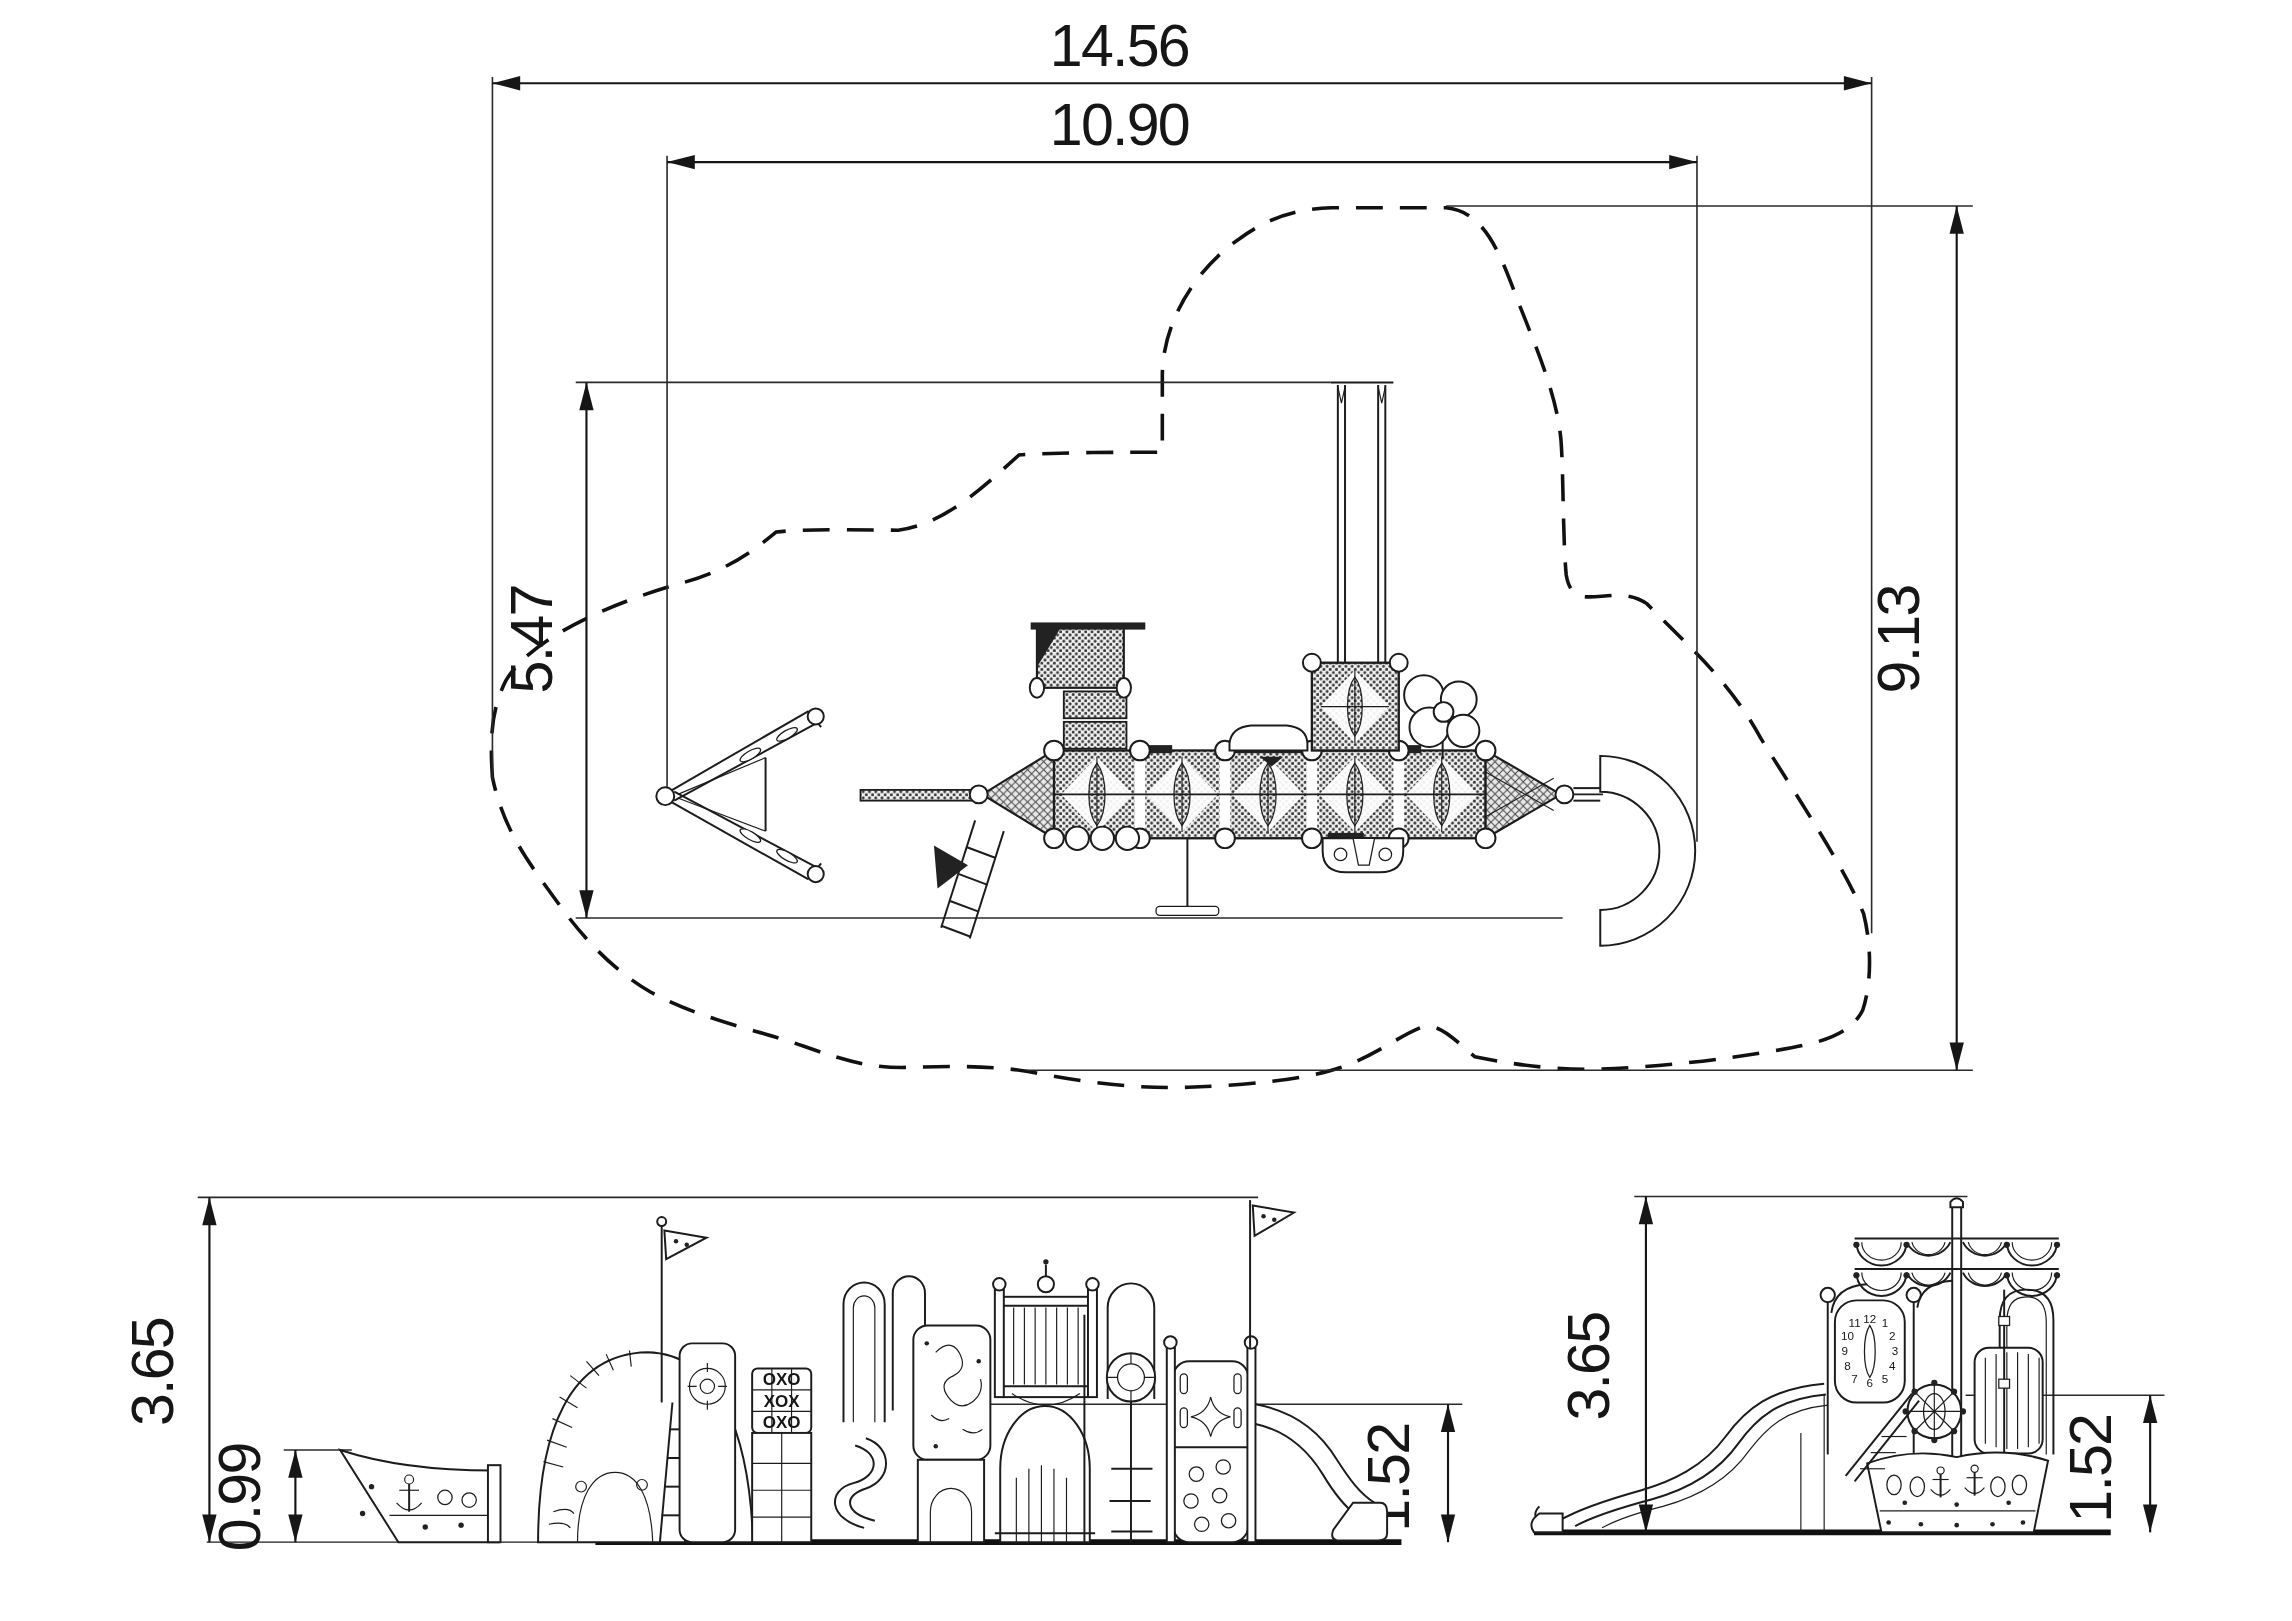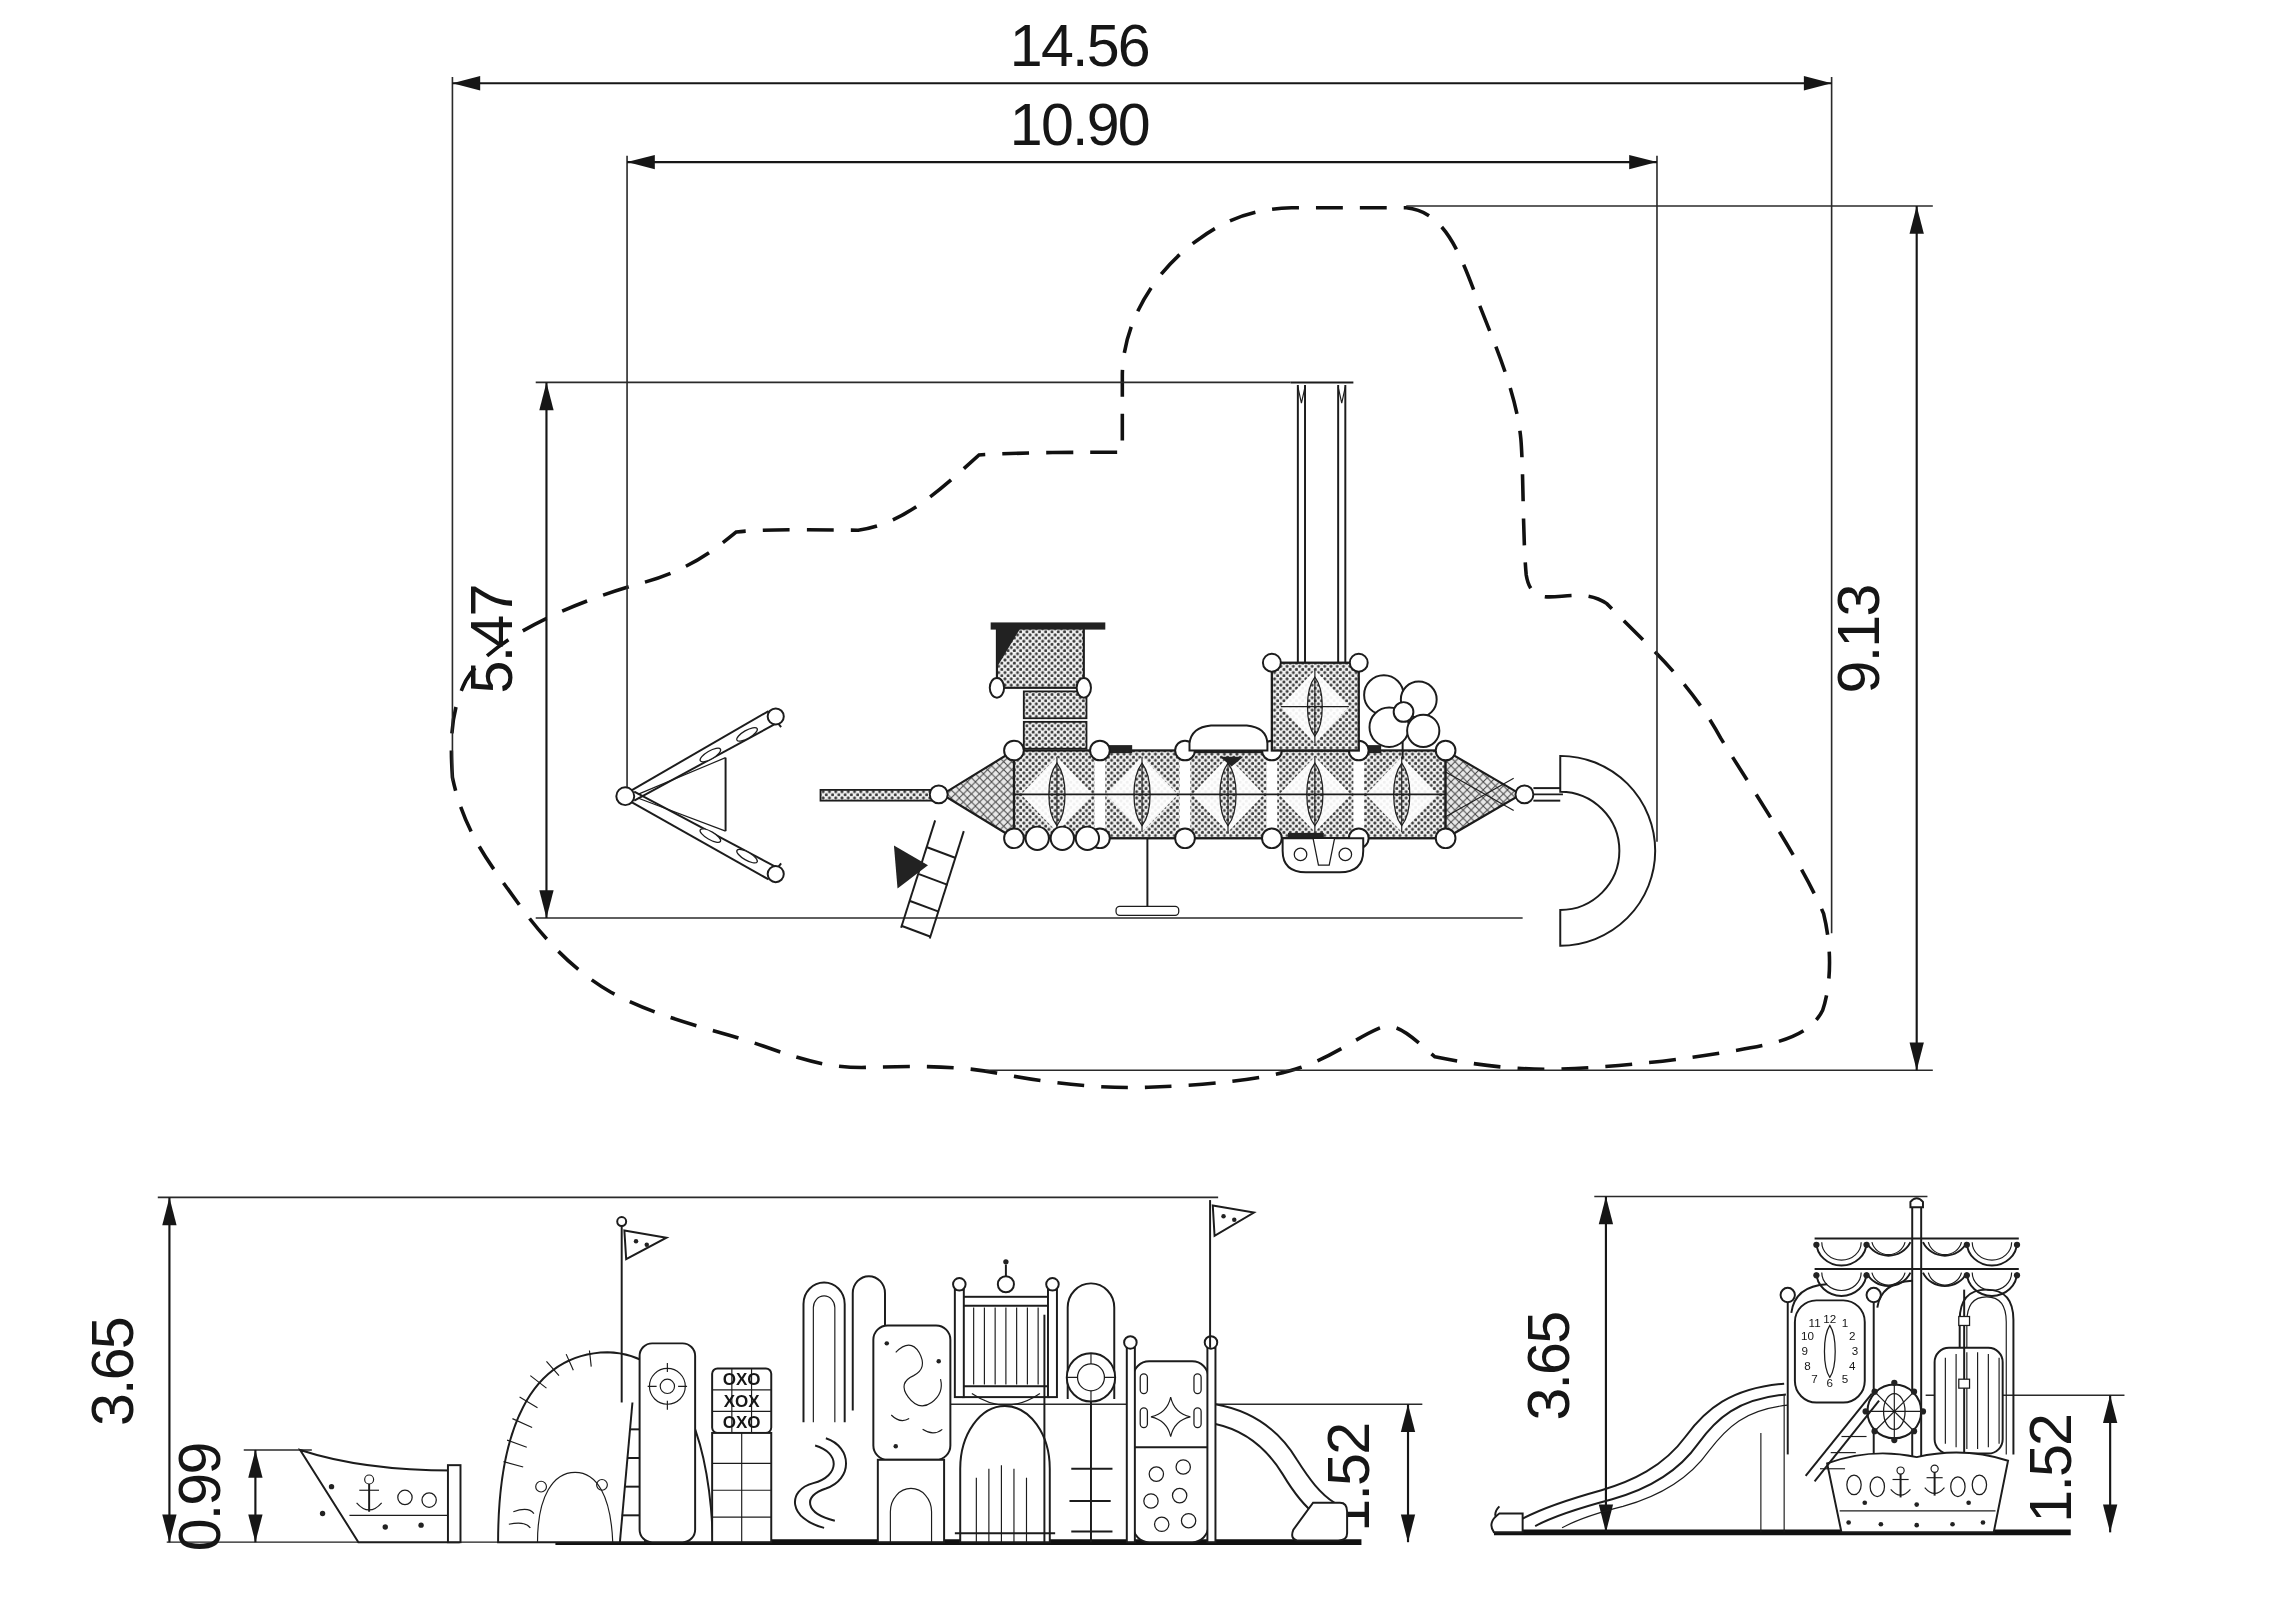--- a/index.html
+++ b/index.html
@@ -1,17 +1,17 @@
 <!DOCTYPE html>
 <html style="font-size:14.3px"><head>
 <meta charset="utf-8">
 <style>
   html,body{margin:0;padding:0;background:#ffffff;}
   body{font-family:"Liberation Sans","DejaVu Sans",sans-serif;}
-  #sheet{width:2121px;height:1621px;position:relative;background:#fff;}
+  #sheet{width:2121px;height:1621px;position:relative;background:#fff;margin-left:40px;}
   svg{display:block;}
   text{fill:#161616;}
   .dimtxt{font-size:66px;letter-spacing:-2px;}
   .oxotxt{font-size:19px;font-weight:bold;letter-spacing:0;}
   .clktxt{font-size:13px;}
   .ln{stroke:#1c1c1c;fill:none;stroke-width:2.2;}
   .lnthin{stroke:#1c1c1c;fill:none;stroke-width:1.3;}
   .lnthick{stroke:#111;fill:none;stroke-width:6.5;}
   .dim{stroke:#161616;fill:none;stroke-width:2.4;}
   .ext{stroke:#2a2a2a;fill:none;stroke-width:1.8;}

